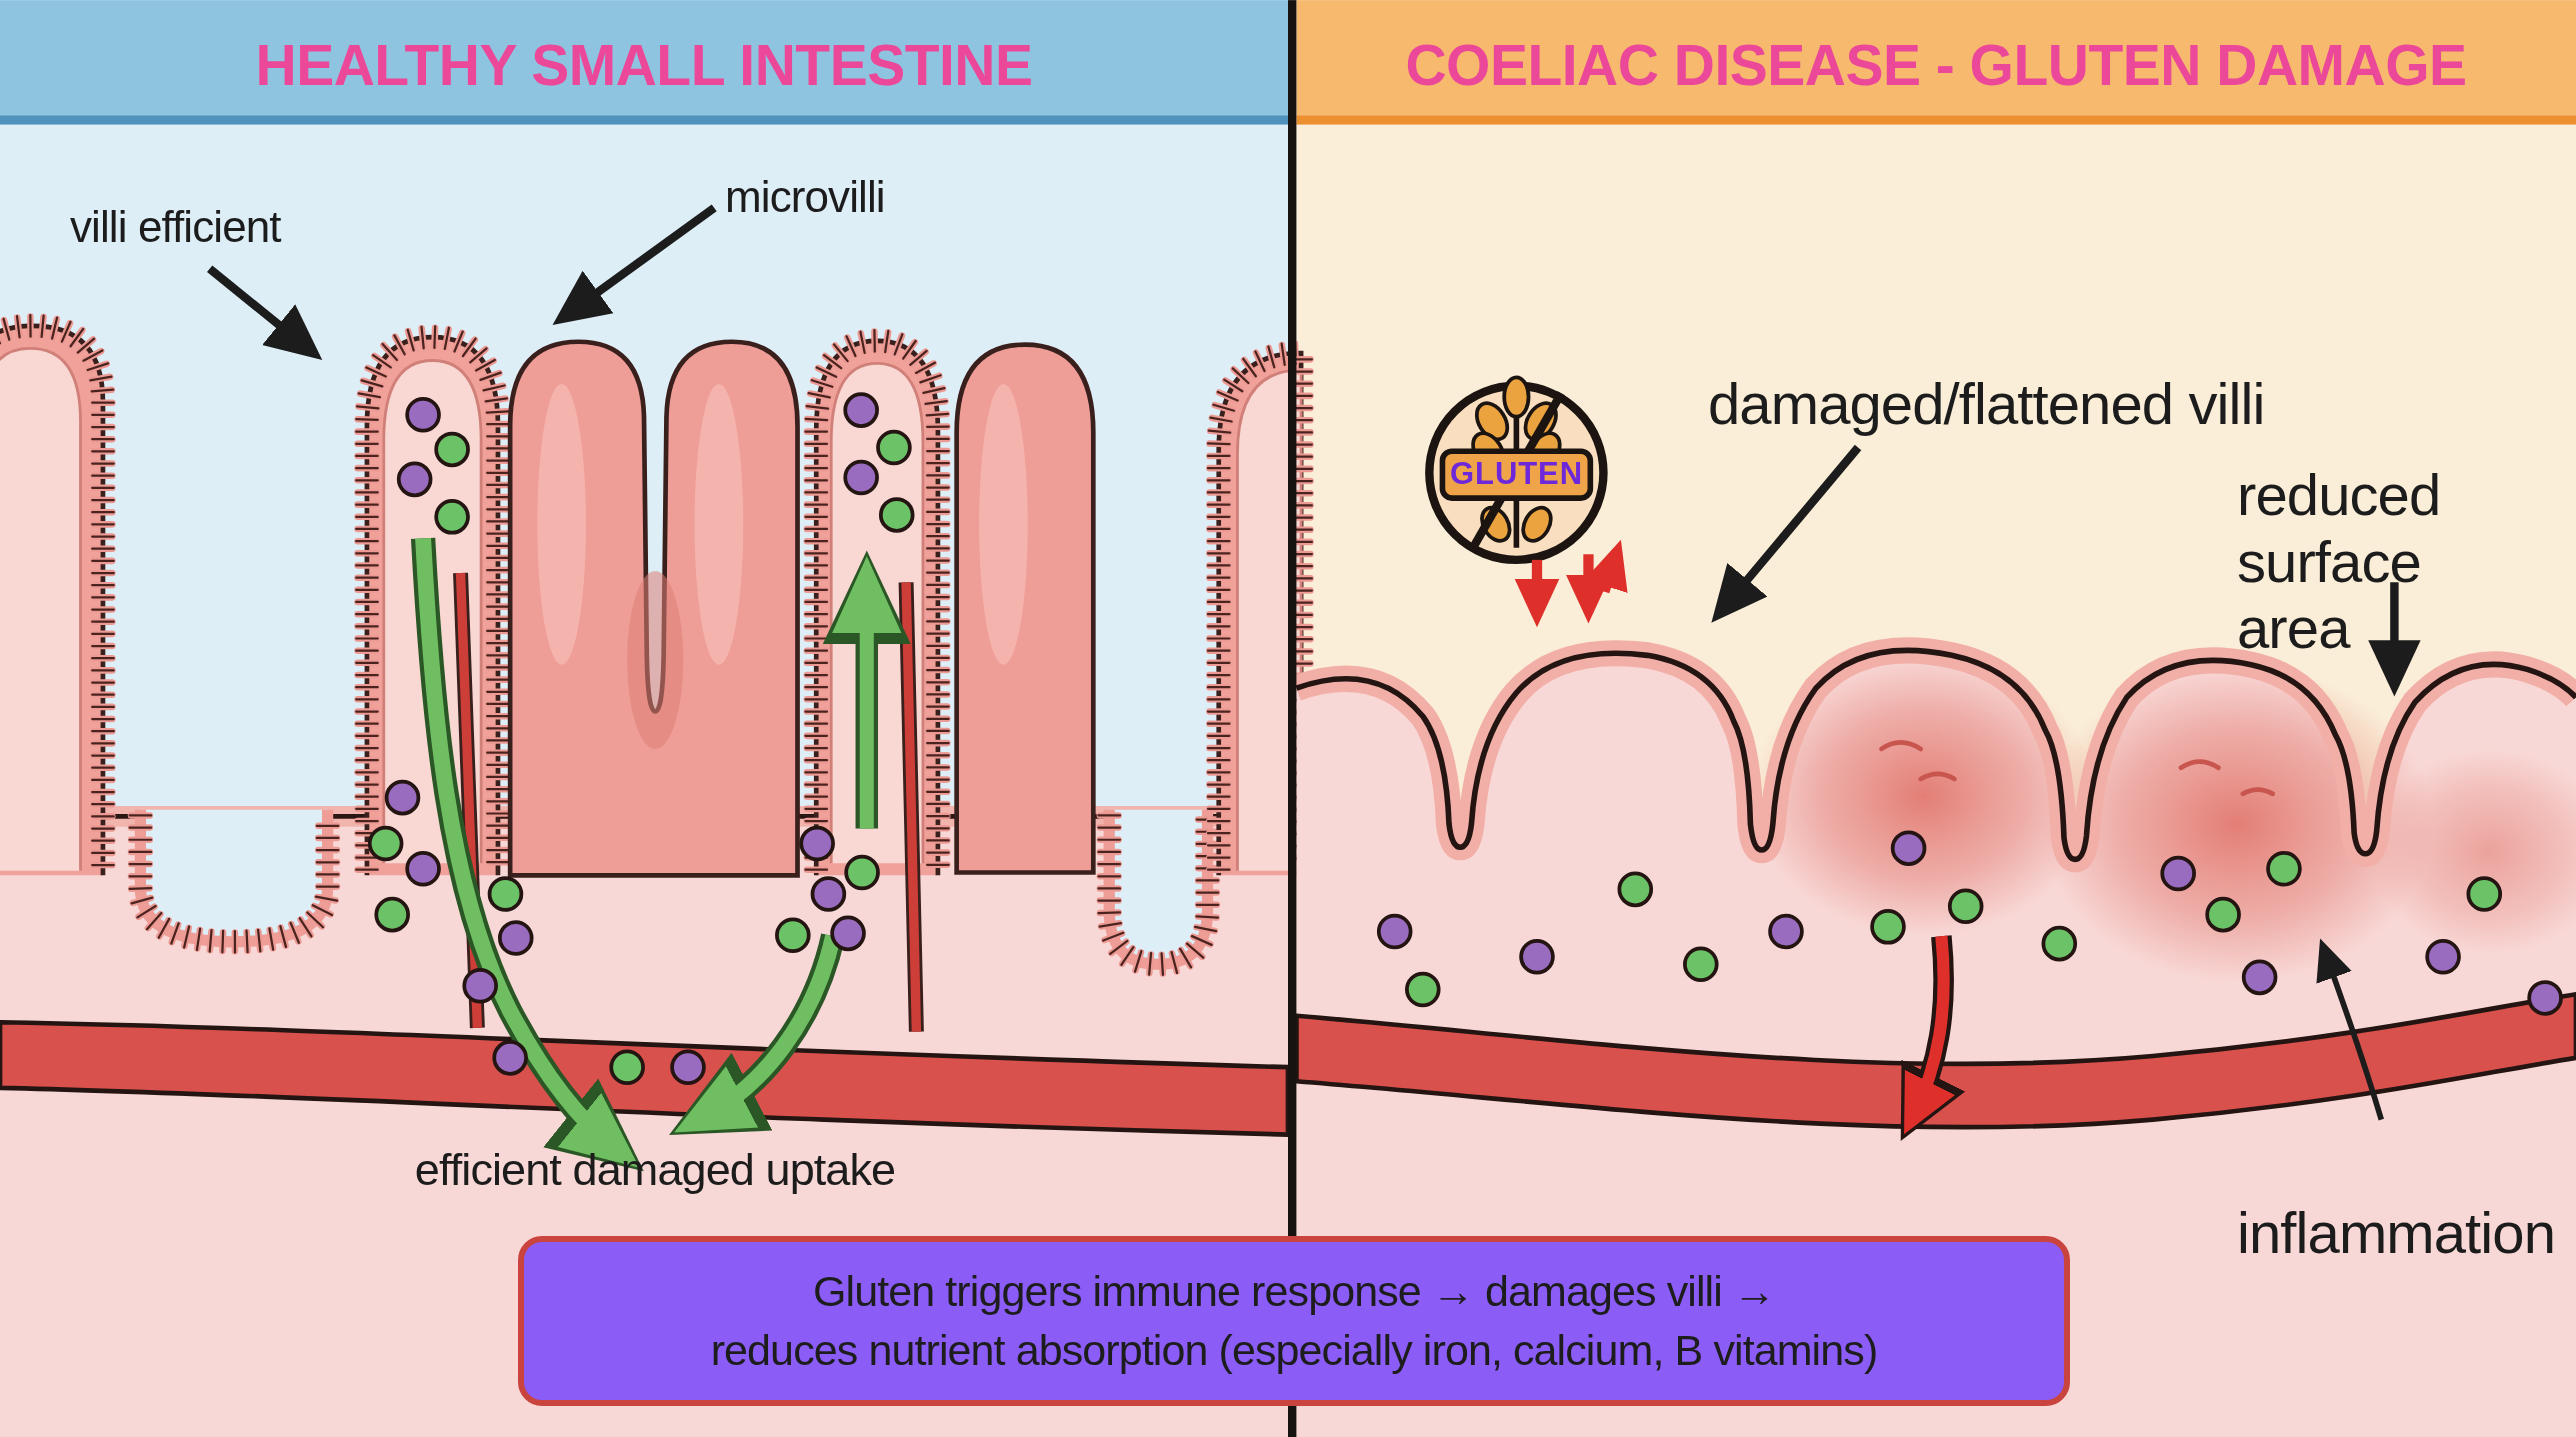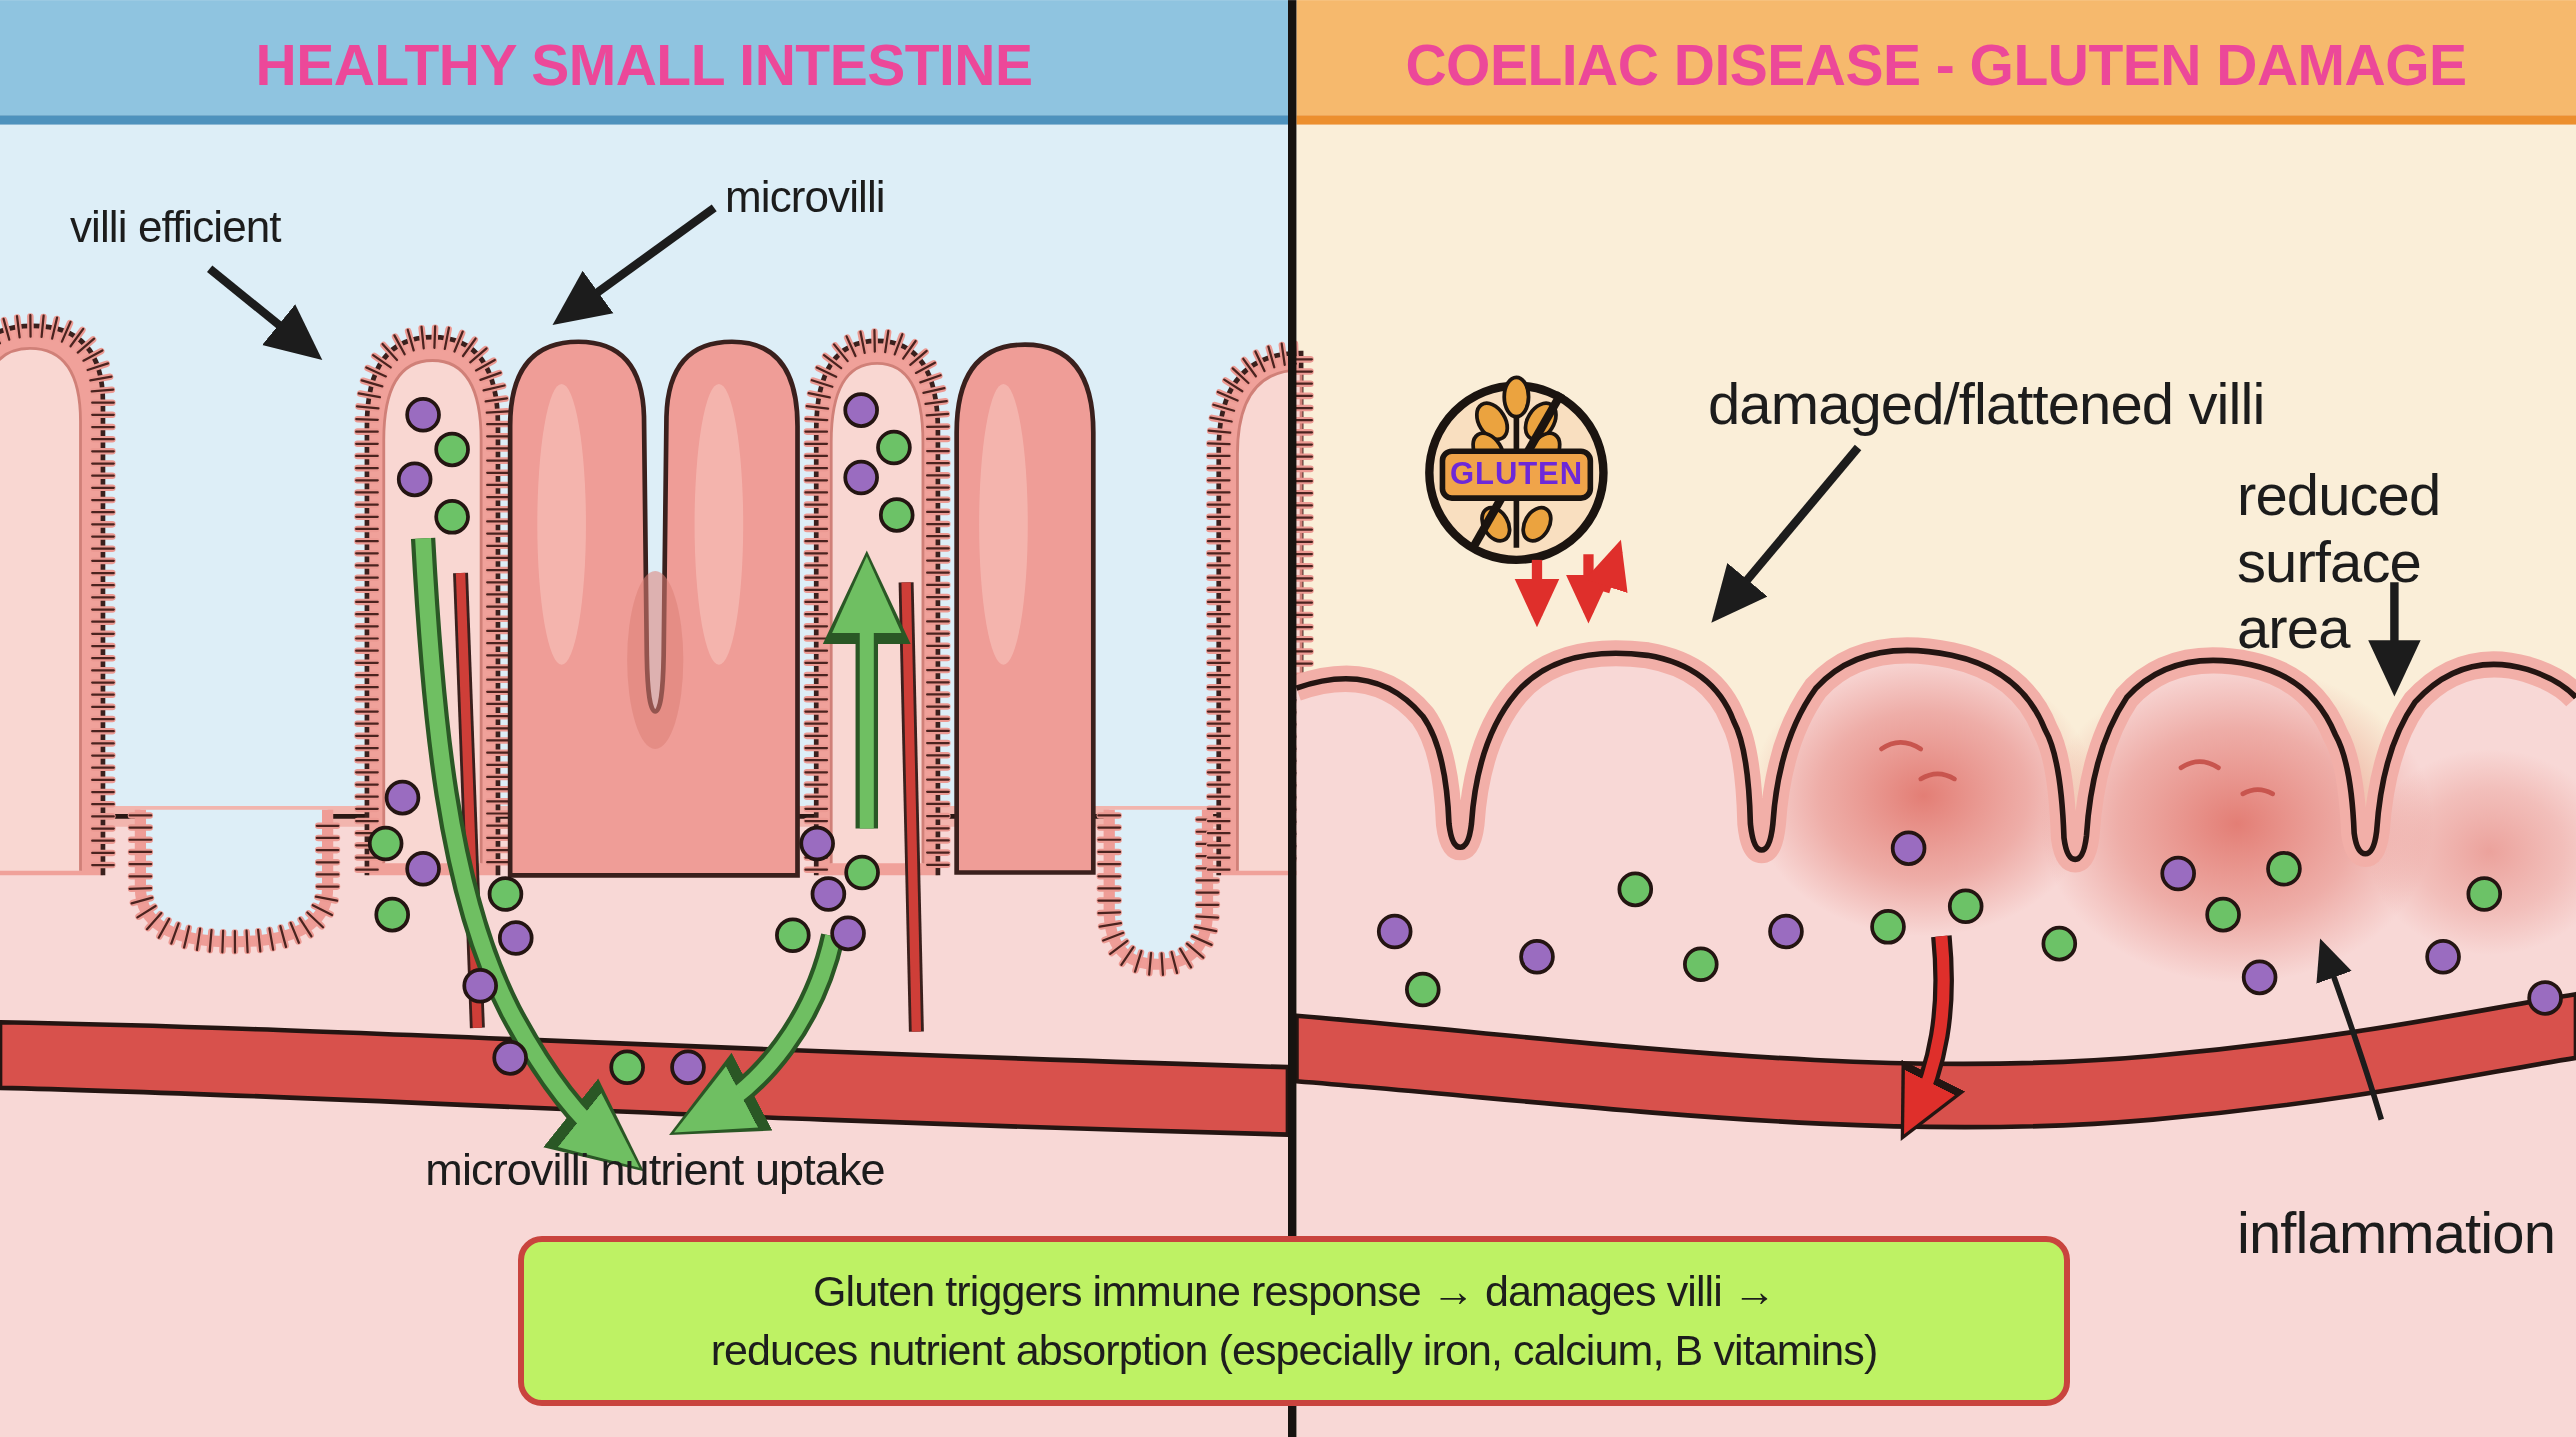--- a/index.html
+++ b/index.html
@@ -15,21 +15,21 @@
   #lbl-villi{left:70px;top:202px;}
   #lbl-microvilli{left:725px;top:172px;}
   #lbl-uptake{left:374px;top:1144px;width:562px;text-align:center;white-space:nowrap;}
   #lbl-damaged{left:1708px;top:371px;}
   #lbl-reduced{left:2237px;top:462px;width:309px;text-align:left;white-space:normal;}
   #lbl-malabsorption{left:1591px;top:1148px;}
   #lbl-inflammation{left:2237px;top:1200px;}
   #gluten-text{position:absolute;left:1444px;top:456px;width:145px;text-align:center;
                font-size:31px;font-weight:700;letter-spacing:0.9px;color:#6d28d9;}
   #footer-box{position:absolute;left:518px;top:1236px;width:1552px;height:170px;box-sizing:border-box;
-              background:#bef264;border:6.6px solid #c9443e;border-radius:24px;
+              background:#8b5cf6;border:6.6px solid #c9443e;border-radius:24px;
               display:flex;flex-direction:column;align-items:center;justify-content:center;gap:9.4px;}
   #footer-box .line{font-size:43px;color:#1d1d1d;letter-spacing:-0.9px;white-space:nowrap;}
 </style>
 </head>
 <body>
 
 <div id="canvas">
 
 <svg id="art" viewBox="0 0 2752 1536">
   <defs>
@@ -1126,21 +1126,21 @@
   </g>
 
   <rect x="1376" y="0" width="9" height="1536" fill="#171310"></rect>
 </svg>
 
 <div class="title" id="title-left">HEALTHY SMALL INTESTINE</div>
 <div class="title" id="title-right">COELIAC DISEASE - GLUTEN DAMAGE</div>
 
 <div class="lbl fs47" id="lbl-villi">villi efficient</div>
 <div class="lbl fs47" id="lbl-microvilli">microvilli</div>
-<div class="lbl fs48" id="lbl-uptake">microvilli nutrient uptake</div>
+<div class="lbl fs48" id="lbl-uptake">efficient damaged uptake</div>
 
 <div class="lbl fs49" id="lbl-damaged">damaged/flattened villi</div>
 <div class="lbl fs49" id="lbl-reduced">
   <span>reduced</span><br>
   <span>surface area</span>
 </div>
 <div class="lbl fs49" id="lbl-inflammation">inflammation</div>
 <div id="gluten-text">GLUTEN</div>
 
 <div id="footer-box">

